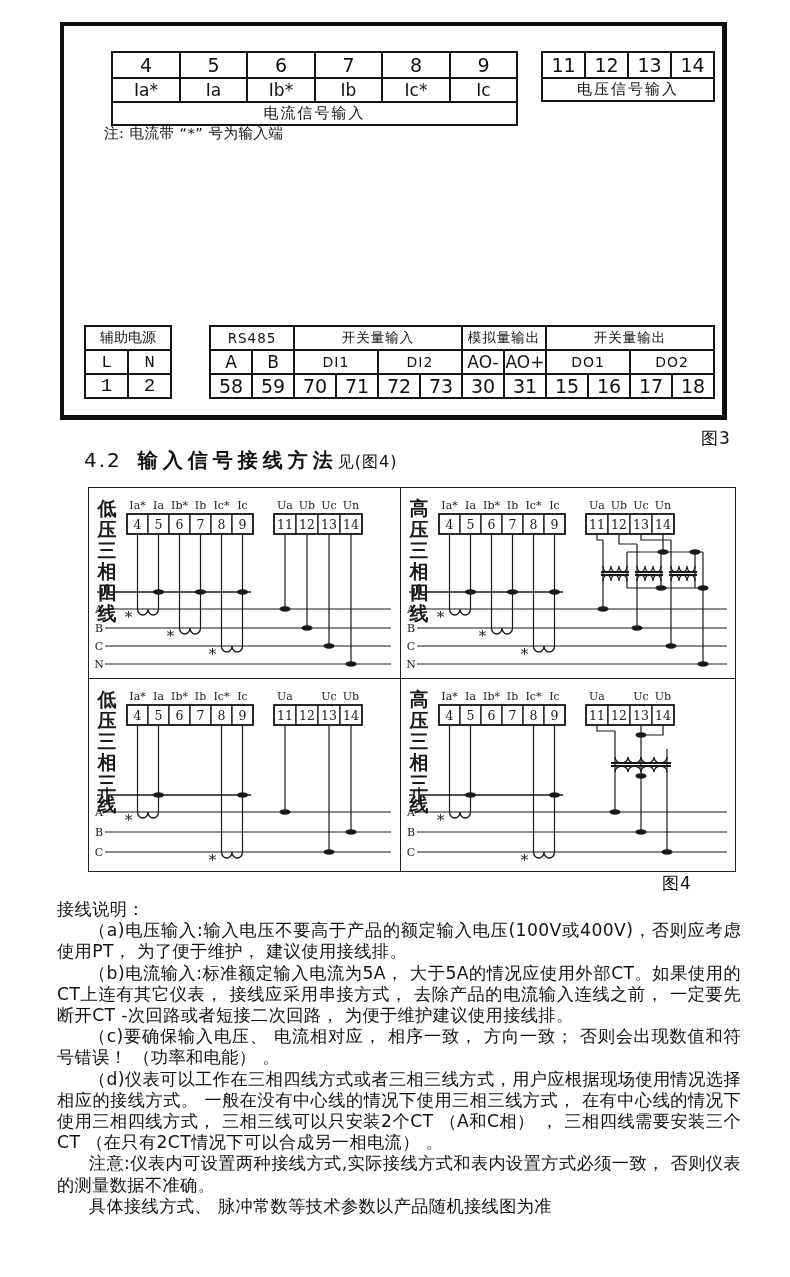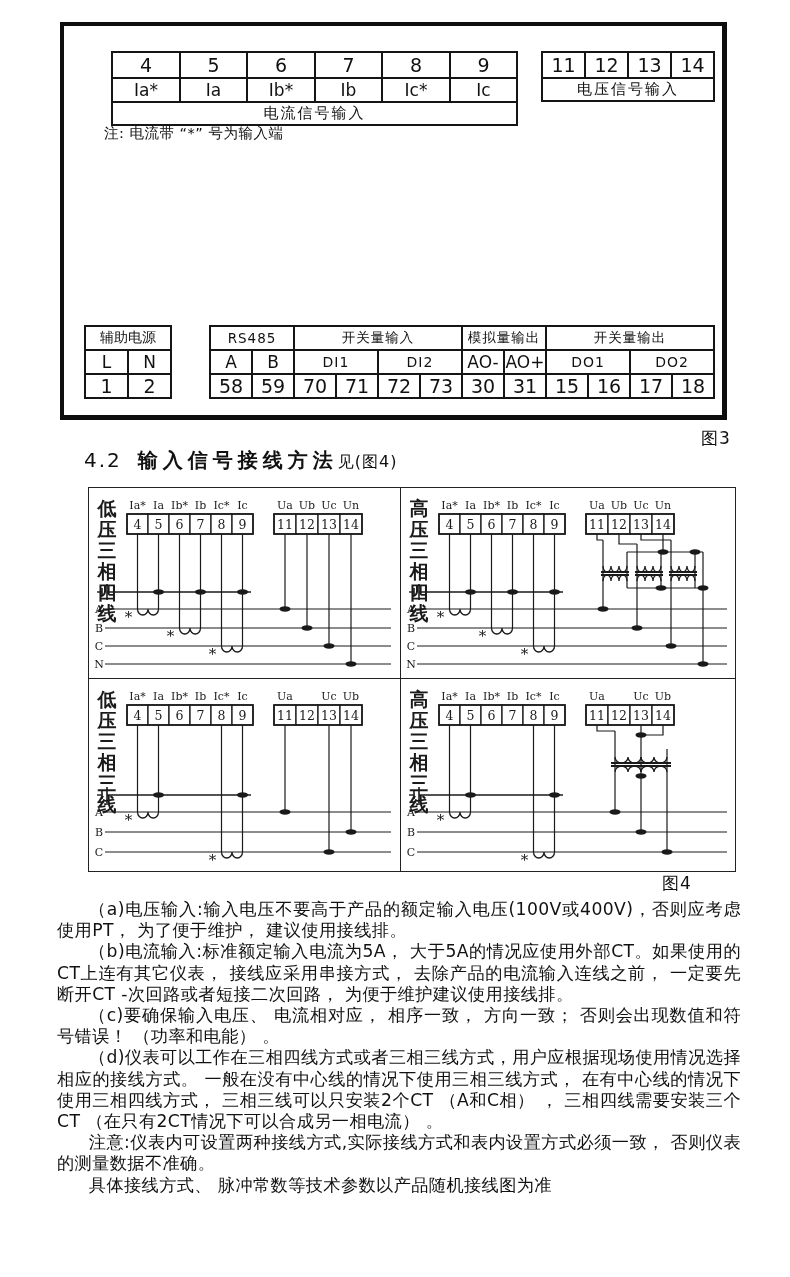--- a/index.html
+++ b/index.html
@@ -15,21 +15,21 @@
   td.hl{border-width:3px;}
   .num-row td{height:24px;font-size:19px;}
   .sig-row td{height:22px;font-size:17px;}
   .cap-row td{height:21px;font-size:15px;letter-spacing:2px;}
   .sub-big{font-size:17px;}
   .sub-sm{font-size:14px;letter-spacing:1px;margin-top:27px;}
   .grp{font-size:13.5px;letter-spacing:1px;height:22px;}
   #cur-tbl{position:absolute;left:47px;top:25px;width:405px;}
   #vol-tbl{position:absolute;left:477px;top:25px;width:172px;}
   #fig3-note{position:absolute;left:40px;top:98px;font-size:14.5px;letter-spacing:0.5px;}
-  #aux-tbl{position:absolute;left:20px;top:299px;width:86px;}
+  #aux-tbl{position:absolute;left:20px;top:299px;width:86px;font-family:Liberation Mono, monospace;}
   #io-tbl{position:absolute;left:145px;top:299px;width:506px;}
   #aux-tbl td{height:22px;}
   #io-tbl td{height:22px;}
   #aux-tbl .cap-row td{letter-spacing:0;font-size:14px;}
 
   .fig-caption{position:absolute;font-size:17px;letter-spacing:1px;}
   #fig3-caption{left:701px;top:427px;}
   #fig4-caption{left:662px;top:872px;}
 
   
@@ -512,20 +512,21 @@
           <path d="M 214,93 a 6.5,6 0 0 1 13,0 a 6.5,6 0 0 1 13,0" fill="none" stroke="#1a1a1a" stroke-width="1.3"></path>
           <path d="M 240,93 a 6.5,6 0 0 1 13,0 a 6.5,6 0 0 1 13,0" fill="none" stroke="#1a1a1a" stroke-width="1.3"></path>
           <ellipse cx="240" cy="97" rx="5.5" ry="2.7" fill="#1a1a1a"></ellipse>
         </svg>
       </div>
   </div>
 
   <div id="fig4-caption" class="fig-caption">图4</div>
 
   <div id="notes">
+    <p>接线说明：</p>
     <p class="ind">（a)电压输入:输入电压不要高于产品的额定输入电压(100V或400V)，否则应考虑使用PT， 为了便于维护， 建议使用接线排。</p>
     <p class="ind">（b)电流输入:标准额定输入电流为5A， 大于5A的情况应使用外部CT。如果使用的CT上连有其它仪表， 接线应采用串接方式， 去除产品的电流输入连线之前， 一定要先断开CT -次回路或者短接二次回路， 为便于维护建议使用接线排。</p>
     <p class="ind">（c)要确保输入电压、 电流相对应， 相序一致， 方向一致； 否则会出现数值和符号错误！ （功率和电能） 。</p>
     <p class="ind">（d)仪表可以工作在三相四线方式或者三相三线方式，用户应根据现场使用情况选择相应的接线方式。 一般在没有中心线的情况下使用三相三线方式， 在有中心线的情况下使用三相四线方式， 三相三线可以只安装2个CT （A和C相） ， 三相四线需要安装三个CT （在只有2CT情况下可以合成另一相电流） 。</p>
     <p class="ind">注意:仪表内可设置两种接线方式,实际接线方式和表内设置方式必须一致， 否则仪表的测量数据不准确。</p>
     <p class="ind">具体接线方式、 脉冲常数等技术参数以产品随机接线图为准</p>
   </div>
 
 </div>
 

